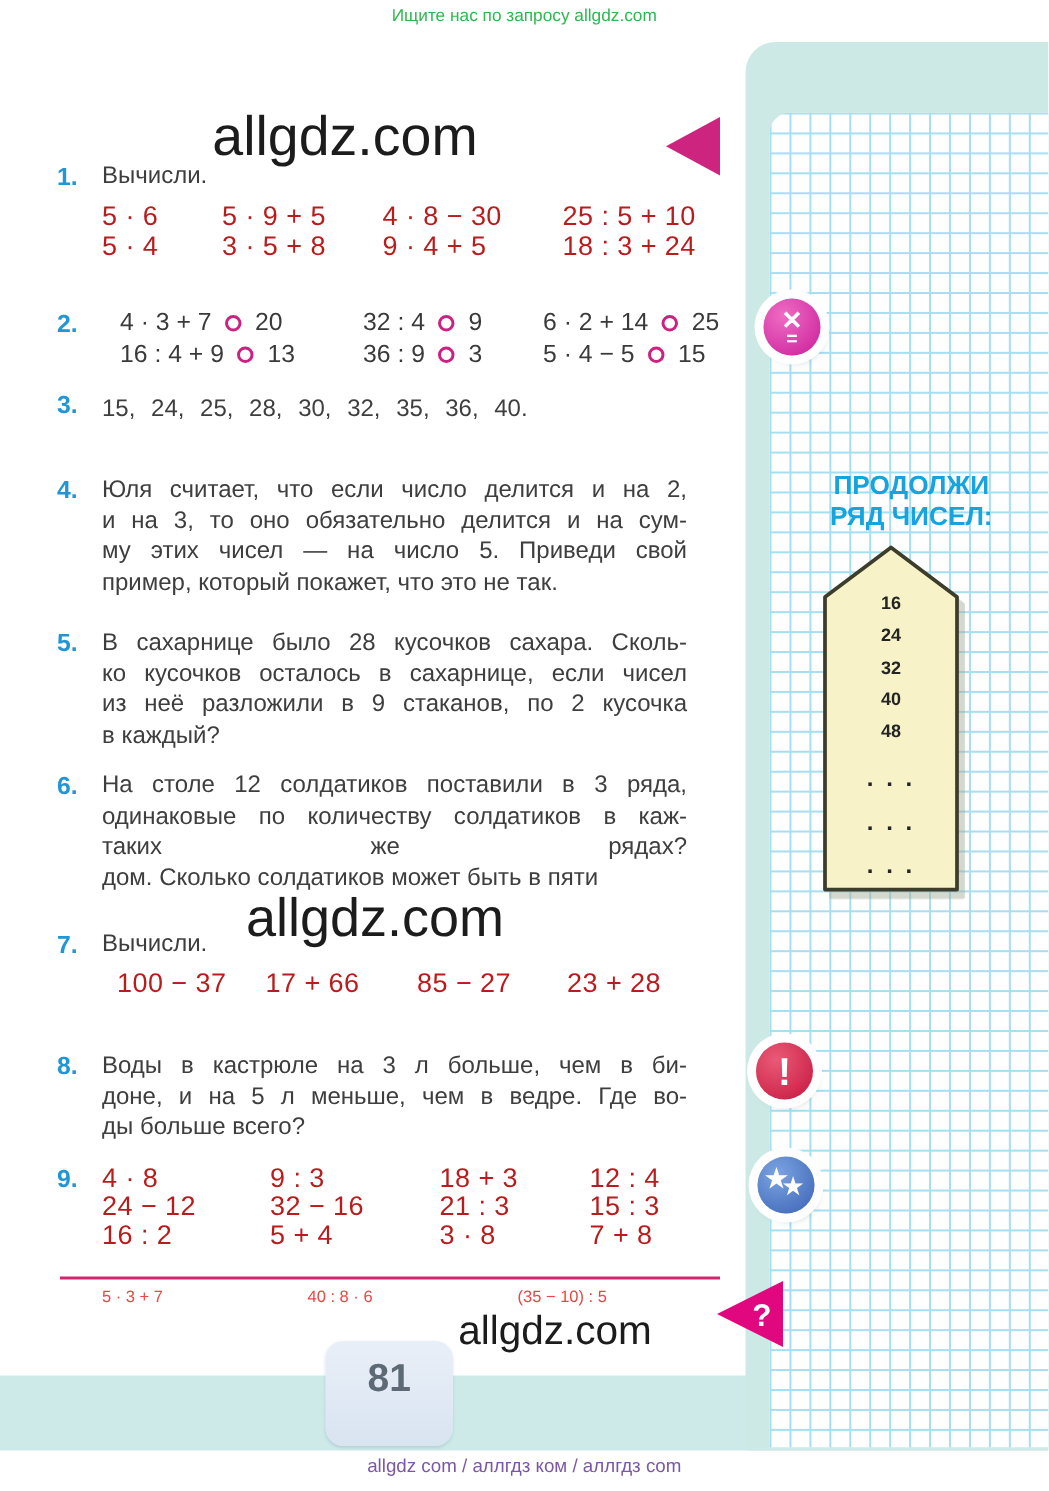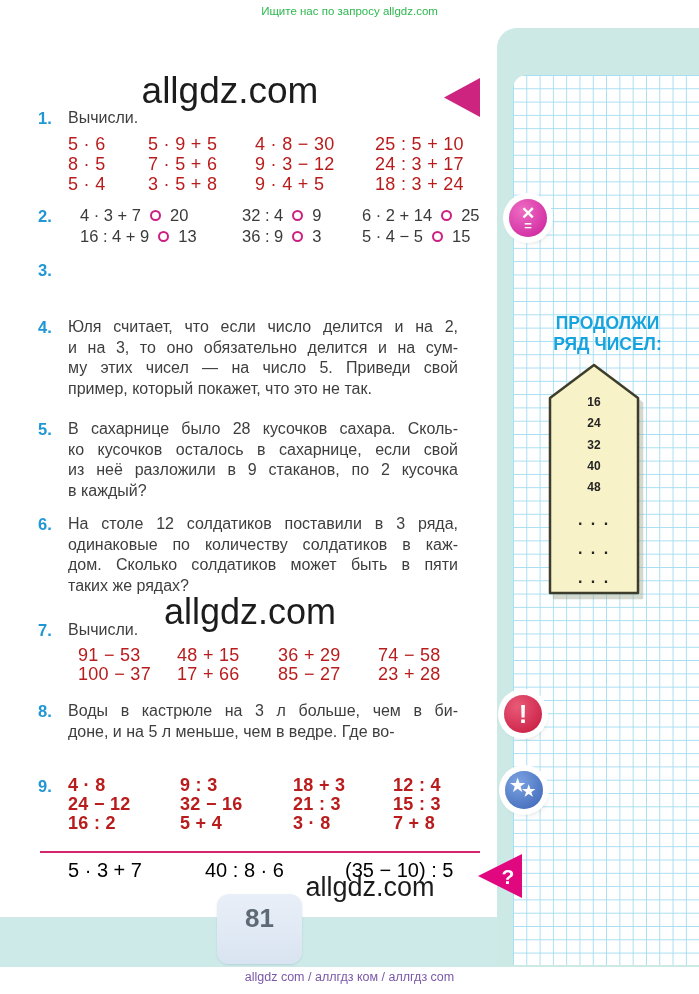--- a/index.html
+++ b/index.html
@@ -21,38 +21,38 @@
 
   
   .ex { position:absolute; left:38px; display:flex; width:420px; }
   .ex-num { width:30px; flex:none; color:#2097d4; font-weight:bold; font-size:16.5px; line-height:20px; }
   .ex-body { width:390px; color:#3e3e3e; font-size:16px; line-height:20.5px; }
   .ex-title { font-size:16px; color:#3e3e3e; margin-bottom:5px; }
 
   .grid { display:grid; font-size:18px; letter-spacing:0.3px; line-height:20px; color:#b91c1c; }
   .g1 { grid-template-columns:80px 107px 120px 1fr; }
   .g7 { grid-template-columns:99px 101px 100px 1fr; padding-left:10px; line-height:19px; }
-  .g9 { grid-template-columns:112px 113px 100px 1fr; line-height:19px;font-weight:bold; }
+  .g9 { grid-template-columns:112px 113px 100px 1fr; line-height:19px; }
   .cell { white-space:nowrap; }
 
   .cmp-row { display:grid; grid-template-columns:162px 120px 1fr; line-height:18px; margin-bottom:3px; }
   .cmp-cell { display:flex; align-items:center; white-space:nowrap; font-size:16.5px; color:#3a3a3a;margin-left:12px; }
   .cmp-circle { display:inline-block; width:11px; height:11px; border:2px solid #cc2181;
                 border-radius:50%; margin:0 9px; flex:none; }
 
   .jlines .jline { text-align:justify; text-align-last:justify; }
   .jlines div:last-of-type { text-align-last:left; }
   .plines div { white-space:nowrap; }
   .plines div:first-of-type { word-spacing:5px; }
   .plines div:last-of-type { word-spacing:6px; line-height:25px; }
 
   
   .rule { position:absolute; top:851px; left:40px; width:440px; height:2px; background:#d4256e; }
   .fexpr { position:absolute; top:859px; left:68px; width:400px; display:grid;
-           grid-template-columns:137px 140px 1fr; font-size:20px; color:#000000; }
+           grid-template-columns:137px 140px 1fr; font-size:11px; color:#ef4444; }
   .page-badge { position:absolute; left:217px; top:894px; width:85px; height:70px; border-radius:12px;
                 background:linear-gradient(180deg,#e9eff8 0%,#d9e4f1 100%);
                 display:flex; justify-content:center; align-items:flex-start; padding-top:9px;
                 box-shadow:0 1px 2px rgba(120,140,170,0.25); z-index:6; }
   .page-badge span { color:#5d6a75; font-weight:bold; font-size:26px;text-align:right; }
   .bottom-band { position:absolute; left:0; top:917px; width:699px; height:50px; background:#cdeae8; z-index:1; }
   .links { position:absolute; top:970px; left:0; width:699px; text-align:center;
            color:#7a58a8; font-size:12.5px; text-decoration:none; display:block; z-index:7; }
 
   
@@ -103,26 +103,20 @@
     <div class="ex-num">1.</div>
     <div class="ex-body">
       <div class="ex-title">Вычисли.</div>
       <div class="grid g1">
           <span class="cell">5 · 6</span>
           <span class="cell">5 · 9 + 5</span>
           <span class="cell">4 · 8 − 30</span>
           <span class="cell">25 : 5 + 10</span>
         </div>
       <div class="grid g1">
-          <span class="cell">8 · 5</span>
-          <span class="cell">7 · 5 + 6</span>
-          <span class="cell">9 · 3 − 12</span>
-          <span class="cell">24 : 3 + 17</span>
-        </div>
-      <div class="grid g1">
           <span class="cell">5 · 4</span>
           <span class="cell">3 · 5 + 8</span>
           <span class="cell">9 · 4 + 5</span>
           <span class="cell">18 : 3 + 24</span>
         </div>
     </div>
   </div>
 
   <div class="ex" style="top:206px">
     <div class="ex-num">2.</div>
@@ -168,79 +162,75 @@
             <span>15</span>
           </span>
 
       </div>
     </div>
   </div>
 
   <div class="ex" style="top:260px">
     <div class="ex-num">3.</div>
     <div class="ex-body plines" style="line-height:23px">
+        <div>15, 24, 25, 28, 30, 32, 35, 36, 40.</div>
     </div>
   </div>
 
   <div class="ex" style="top:317px">
     <div class="ex-num">4.</div>
     <div class="ex-body jlines">
       <div class="jline">Юля считает, что если число делится и на 2,</div>
         <div class="jline">и на 3, то оно обязательно делится и на сум-</div>
         <div class="jline">му этих чисел — на число 5. Приведи свой</div>
         <div class="jline">пример, который покажет, что это не так.</div>
     </div>
   </div>
 
   <div class="ex" style="top:419px">
     <div class="ex-num">5.</div>
     <div class="ex-body jlines">
       <div class="jline">В сахарнице было 28 кусочков сахара. Сколь-</div>
-        <div class="jline">ко кусочков осталось в сахарнице, если свой</div>
+        <div class="jline">ко кусочков осталось в сахарнице, если чисел</div>
         <div class="jline">из неё разложили в 9 стаканов, по 2 кусочка</div>
         <div class="jline">в каждый?</div>
     </div>
   </div>
 
   <div class="ex" style="top:514px">
     <div class="ex-num">6.</div>
     <div class="ex-body jlines">
       <div class="jline">На столе 12 солдатиков поставили в 3 ряда,</div>
         <div class="jline">одинаковые по количеству солдатиков в каж-</div>
+        <div class="jline">таких же рядах?</div>
         <div class="jline">дом. Сколько солдатиков может быть в пяти</div>
-        <div class="jline">таких же рядах?</div>
     </div>
   </div>
 
   <div class="wm wm2">allgdz.com</div>
 
   <div class="ex" style="top:620px">
     <div class="ex-num">7.</div>
     <div class="ex-body">
       <div class="ex-title">Вычисли.</div>
       <div class="grid g7">
-          <span class="cell">91 − 53</span>
-          <span class="cell">48 + 15</span>
-          <span class="cell">36 + 29</span>
-          <span class="cell">74 − 58</span>
-        </div>
-      <div class="grid g7">
           <span class="cell">100 − 37</span>
           <span class="cell">17 + 66</span>
           <span class="cell">85 − 27</span>
           <span class="cell">23 + 28</span>
         </div>
     </div>
   </div>
 
   <div class="ex" style="top:701px">
     <div class="ex-num">8.</div>
     <div class="ex-body jlines">
       <div class="jline">Воды в кастрюле на 3 л больше, чем в би-</div>
         <div class="jline">доне, и на 5 л меньше, чем в ведре. Где во-</div>
+        <div class="jline">ды больше всего?</div>
     </div>
   </div>
 
   <div class="ex" style="top:776px">
     <div class="ex-num">9.</div>
     <div class="ex-body">
       <div class="grid g9">
           <span class="cell">4 · 8</span>
           <span class="cell">9 : 3</span>
           <span class="cell">18 + 3</span>

